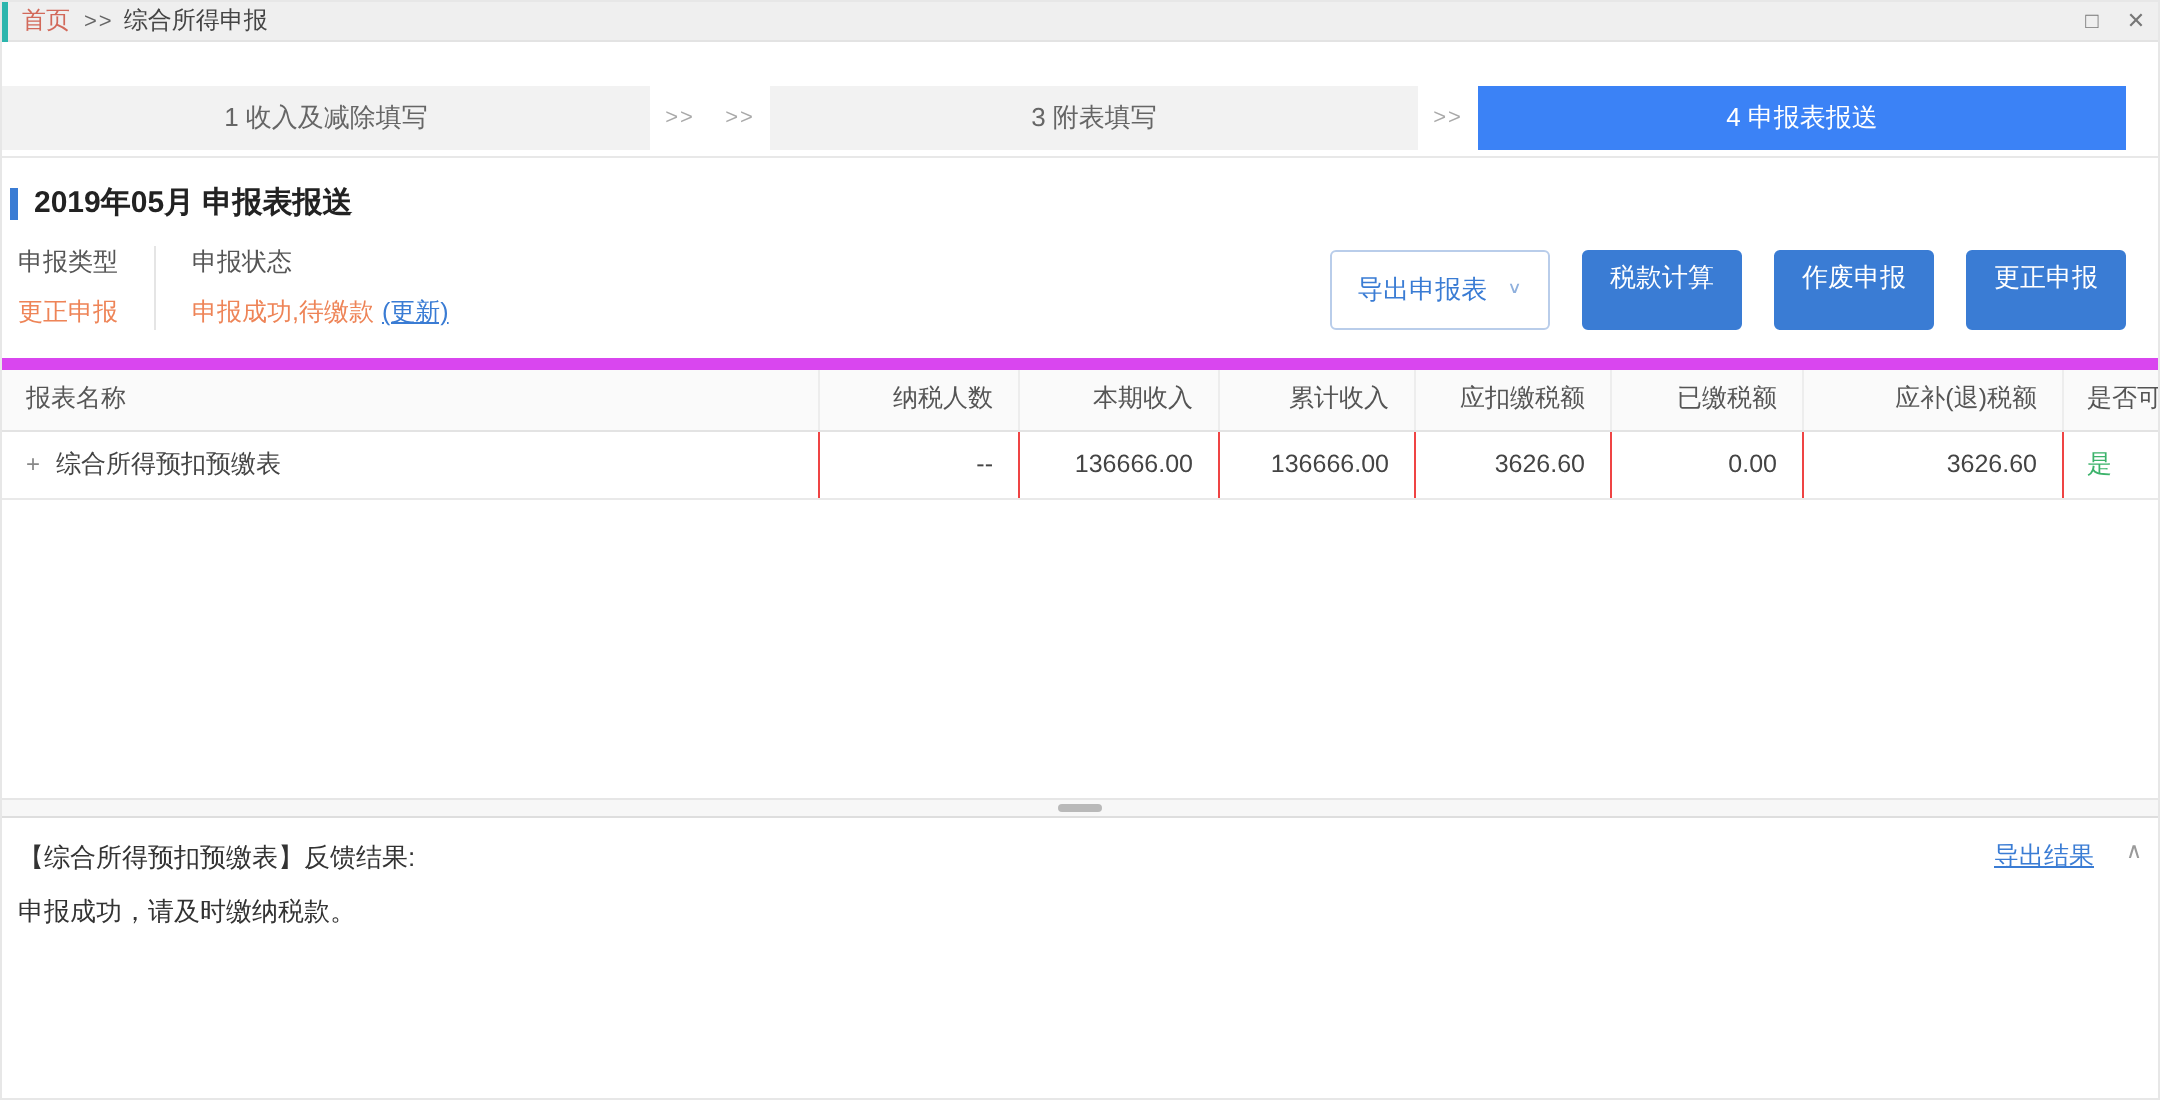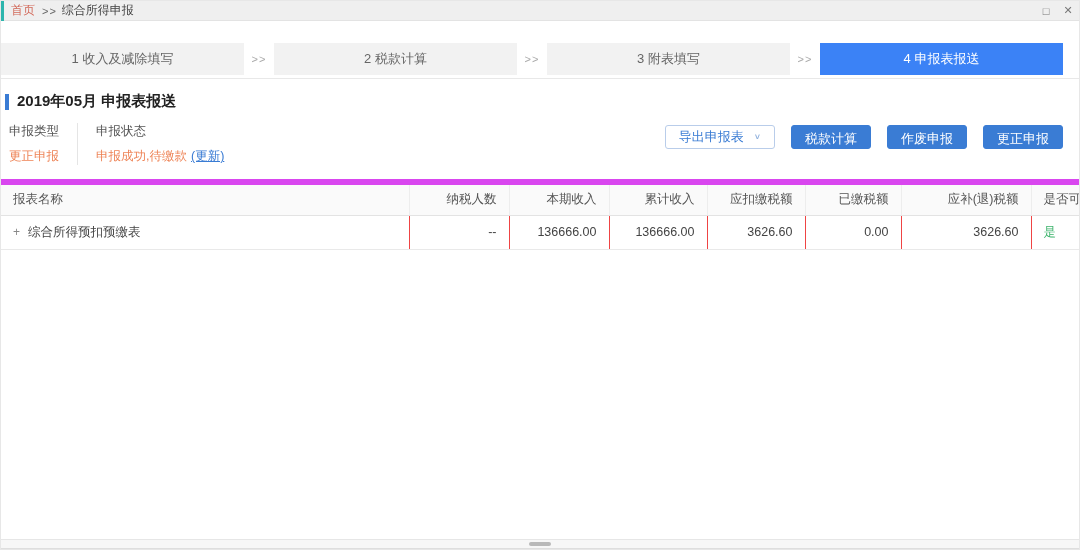--- a/index.html
+++ b/index.html
@@ -31,21 +31,21 @@
 
   .meta-row { display:flex; align-items:flex-start; padding:12px 16px 14px 8px; }
   .meta-col { display:flex; flex-direction:column; font-size:12.5px; }
   .meta-label { color:#555; margin-bottom:8px; }
   .meta-value { color:#ee8457; }
   .meta-divider { width:1px; background:#e5e5e5; align-self:stretch; margin:0 18px; }
   .status-line { display:flex; align-items:center; gap:4px; }
   .link { color:#3a7cd4; text-decoration:underline; cursor:pointer; }
   .meta-spacer { flex:1; }
   .btn-row { display:flex; align-items:center; gap:16px; margin-top:2px; }
-  .btn { height:24px; line-height:26px; padding:0 13px; font-size:13px; border-radius:3px; cursor:pointer; white-space:nowrap; }
+  .btn { height:40px; line-height:26px; padding:0 13px; font-size:13px; border-radius:3px; cursor:pointer; white-space:nowrap; }
   .btn-outline { background:#fff; border:1px solid #b9cdea; color:#3a7cd4; display:flex; align-items:center; gap:10px; }
   .btn-outline .caret { font-size:10px; color:#8fb0dd; transform:scaleY(.8); }
   .btn-solid { background:#3a7cd4; border:1px solid #3a7cd4; color:#fff; }
 
   
   table { width:100%; border-collapse:collapse; table-layout:fixed; font-size:12.5px; }
   thead th { background:#fafafa; color:#555; font-weight:normal; height:33px; border-top:6px solid #d946ef; border-bottom:1px solid #e3e3e3; border-right:1px solid #ededed; padding:0 12px; white-space:nowrap; overflow:hidden; }
   thead th:last-child { border-right:none; }
   tbody td { height:34px; border-bottom:1px solid #e9e9e9; border-right:1px solid #ef4444; padding:0 12px; color:#444; white-space:nowrap; overflow:hidden; }
   tbody td:last-child { border-right:none; }
@@ -81,21 +81,20 @@
     <span class="crumb-cur">综合所得申报</span>
     <div class="tb-spacer"></div>
     <span class="win-btn">□</span>
     <span class="win-btn">✕</span>
   </div>
 
   <div class="steps-wrap">
     <div class="steps">
       <div class="step">1 收入及减除填写</div>
       <div class="step-sep">&gt;&gt;</div>
-      <div class="step">2 税款计算</div>
       <div class="step-sep">&gt;&gt;</div>
       <div class="step">3 附表填写</div>
       <div class="step-sep">&gt;&gt;</div>
       <div class="step active">4 申报表报送</div>
     </div>
   </div>
 
   <div class="main">
 
     <div class="page-title-row">
@@ -157,14 +156,23 @@
       </tbody>
     </table>
 
     <div class="filler"></div>
   </div>
 
   <div class="splitter">
     <div class="splitter-handle"></div>
   </div>
 
+  <div class="feedback">
+    <div class="fb-head">
+      <span class="fb-title">【综合所得预扣预缴表】反馈结果:</span>
+      <div class="fb-spacer"></div>
+      <span class="link fb-link">导出结果</span>
+    </div>
+    <span class="collapse-icon">∧</span>
+    <div class="fb-msg">申报成功，请及时缴纳税款。</div>
+  </div>
 
 </div>
 
 </body></html>

